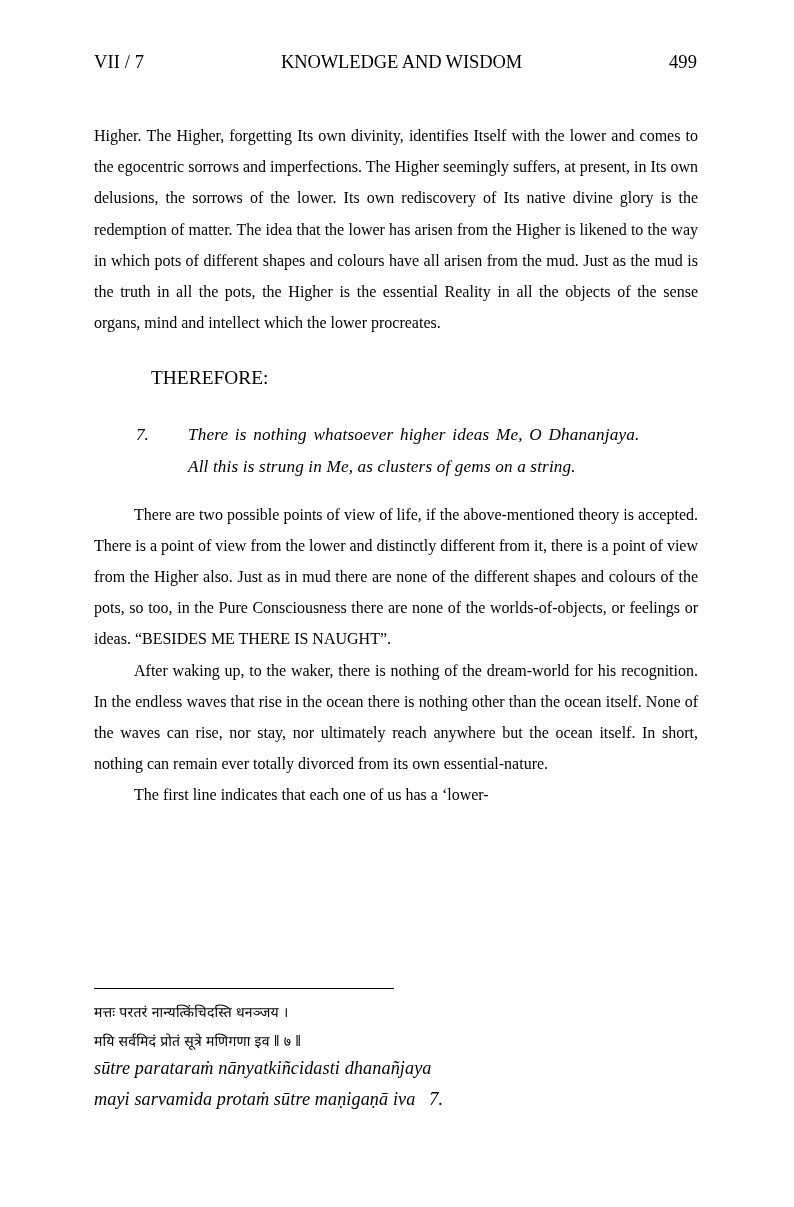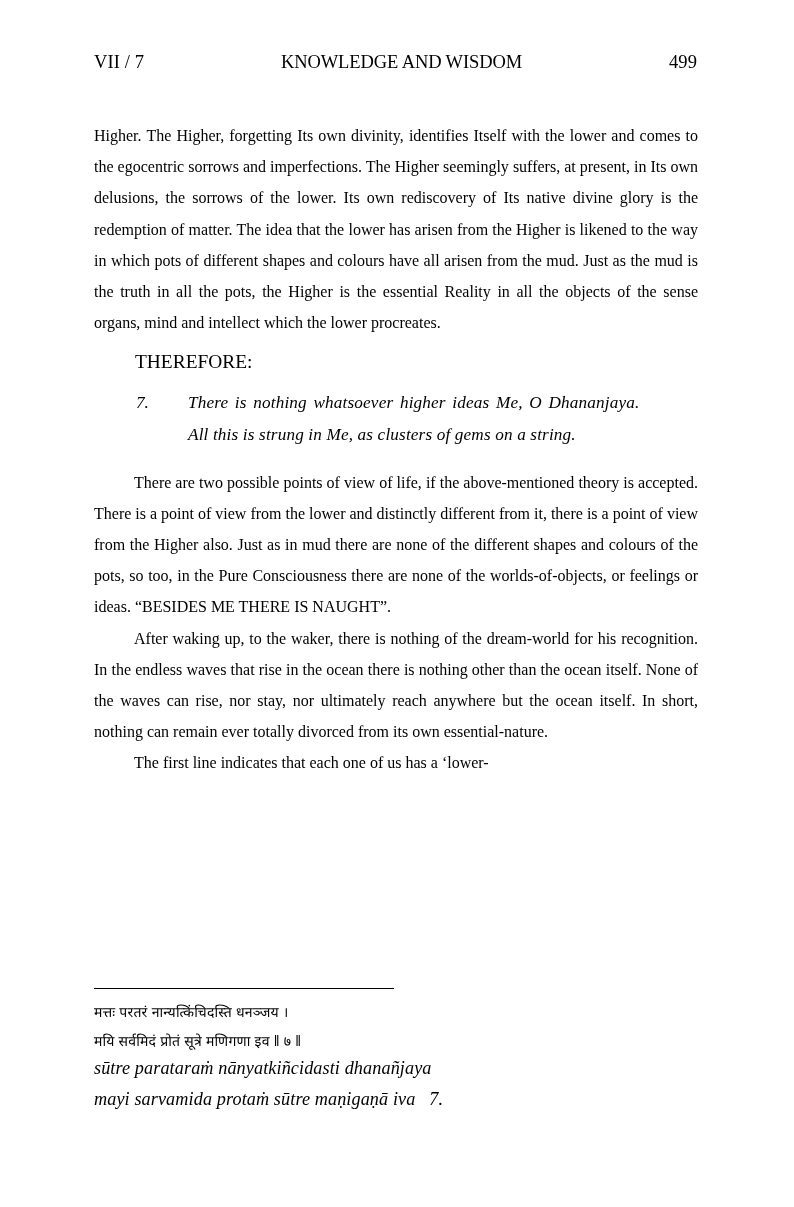--- a/index.html
+++ b/index.html
@@ -73,21 +73,21 @@
     hyphens: none;
   }
   p.para.indent {
     text-indent: 40px;
   }
   p.para.last-line-left {
     text-align-last: left;
   }
 
   .therefore {
-    margin: 0;
+    margin: 16px;
     padding-top: 8px;
     font-size: 19.4px;
     line-height: 31.2px;
     padding-left: 41px;
   }
 
   
   .verse {
     margin: 0;
     padding-top: 9px;

